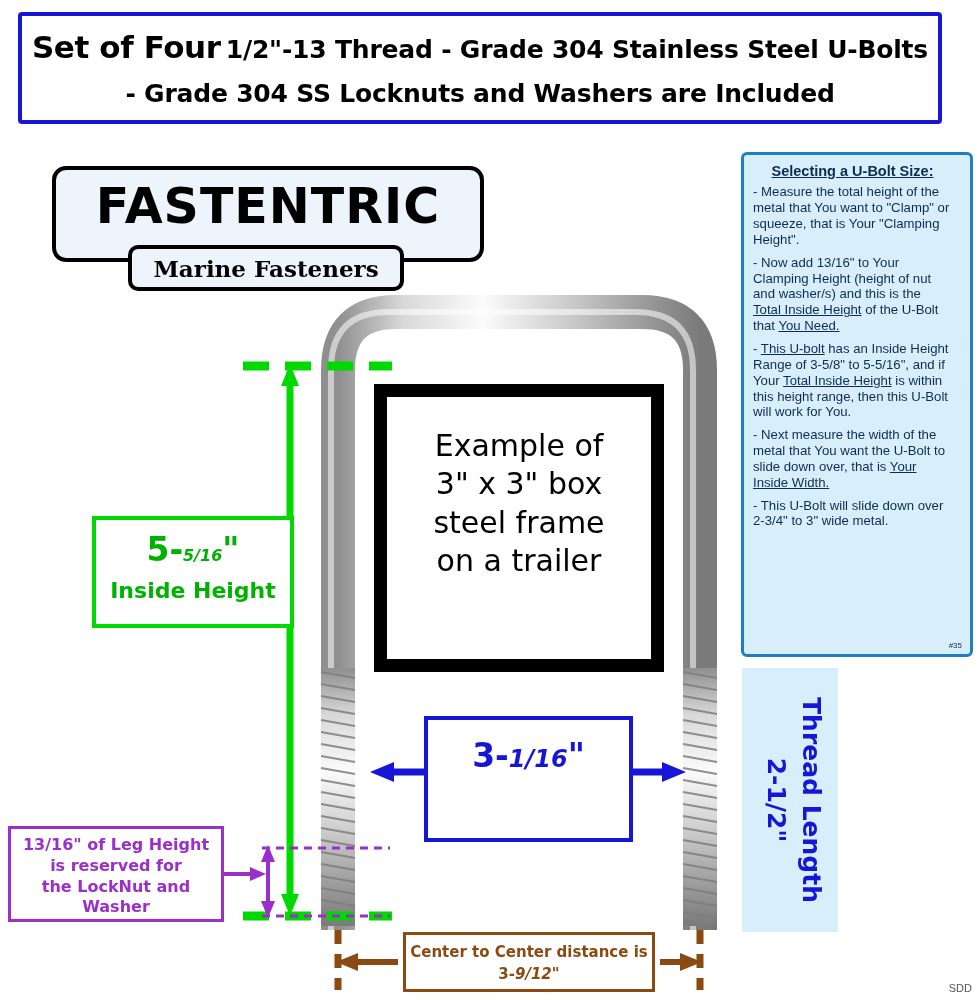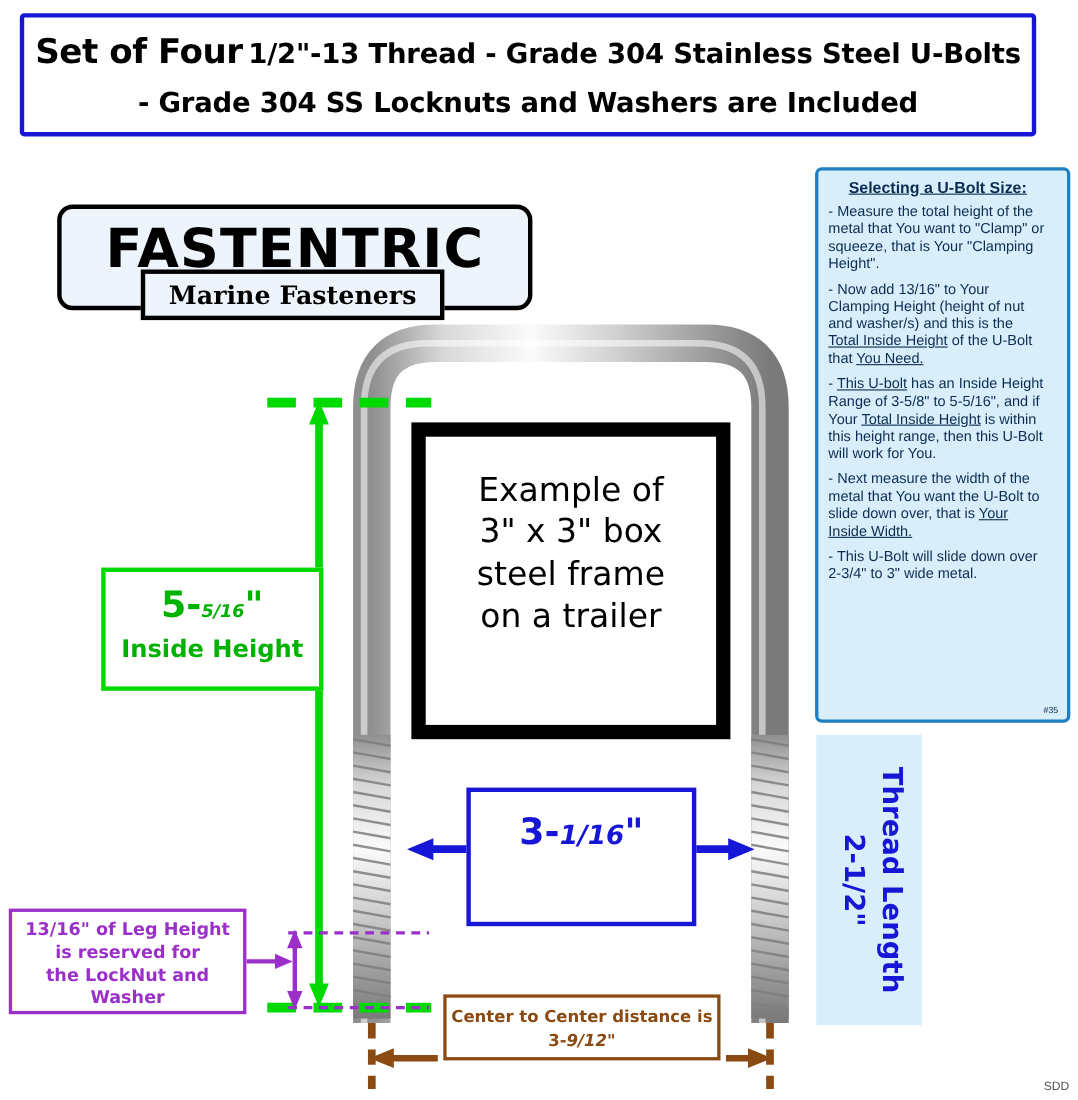--- a/index.html
+++ b/index.html
@@ -54,42 +54,41 @@
   .logo-plate {
     position: absolute;
     left: 52px;
     top: 166px;
     width: 432px;
     height: 96px;
     background: #eef4fb;
     border: 4px solid #000000;
     border-radius: 14px;
     box-sizing: border-box;
-    margin-top: 20px;
   }
   .logo-text {
     position: absolute;
     left: 0; top: 8px;
     width: 100%;
     text-align: center;
     font-family: "DejaVu Sans", sans-serif;
     font-weight: bold;
     font-size: 49px;
     letter-spacing: 1px;
     color: #000000;
   }
   .logo-sub-plate {
     position: absolute;
     left: 128px;
     top: 245px;
     width: 276px;
     height: 46px;
     background: #eef4fb;
     border: 4px solid #000000;
-    border-radius: 0;
+    border-radius: 10px;
     box-sizing: border-box;
   }
   .logo-sub-text {
     position: absolute;
     left: 0; top: 6px;
     width: 100%;
     text-align: center;
     font-family: "DejaVu Serif", serif;
     font-weight: bold;
     font-size: 23px;
@@ -269,21 +268,21 @@
     font-weight: bold;
     font-size: 16px;
     line-height: 1.3;
     color: #9b2fc9;
   }
 
   
   .brown-box {
     position: absolute;
     left: 403px;
-    top: 904px;
+    top: 932px;
     width: 252px;
     height: 60px;
     background: #ffffff;
     border: 3px solid #8a4a12;
     box-sizing: border-box;
   }
   .brown-text {
     position: absolute;
     left: 0; top: 7px;
     width: 100%;

